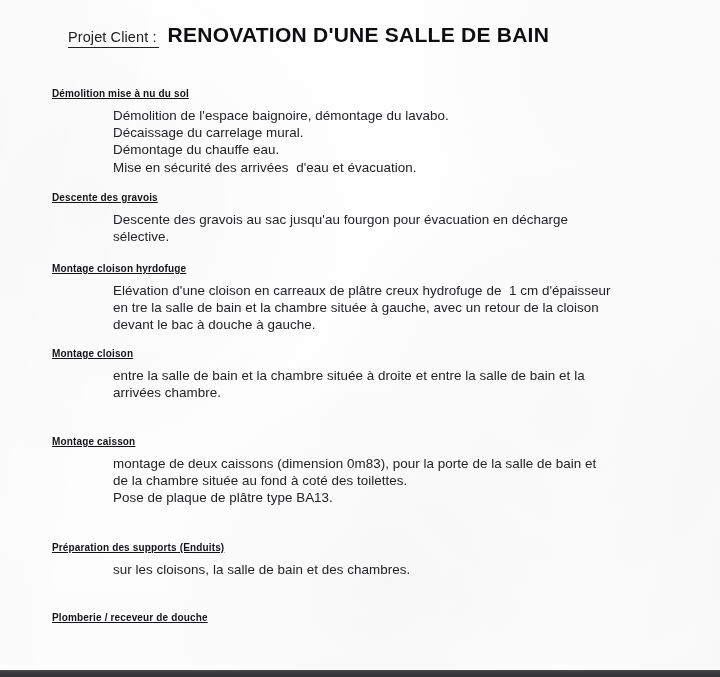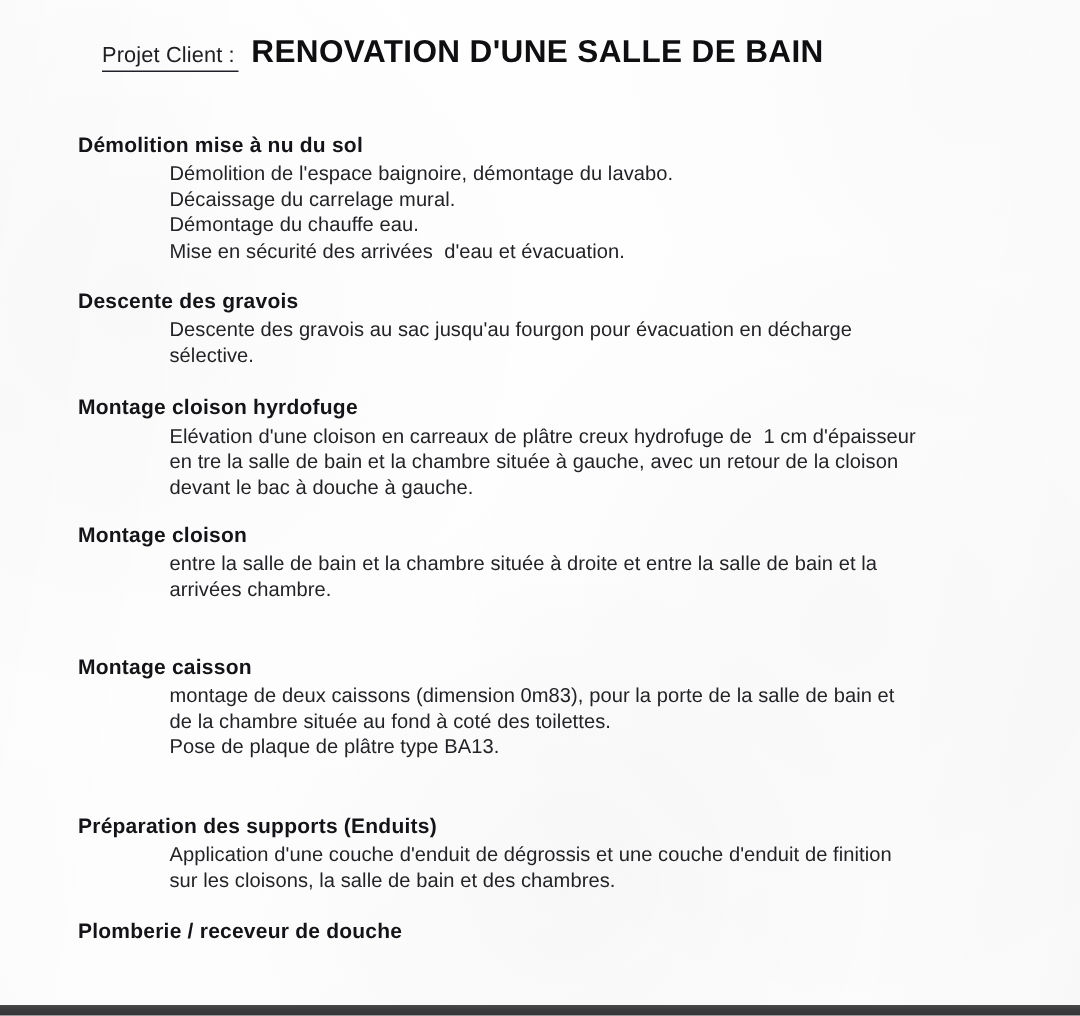--- a/index.html
+++ b/index.html
@@ -88,25 +88,26 @@
 
   .section {
     position: absolute;
     left: 0;
     width: 720px;
   }
   .section-heading {
     position: absolute;
     left: 52px;
     top: 0;
-    font-size: 14px;
+    font-size: 10px;
     font-weight: 700;
     letter-spacing: 0.15px;
     white-space: nowrap;
     color: #141418;
+    text-decoration: underline;
   }
   .section-body {
     position: absolute;
     left: 113px;
     top: 19px;
     width: 545px;
   }
   .body-line {
     font-size: 13.4px;
     font-weight: 400;
@@ -174,21 +175,20 @@
       <div class="section-body">
         <div class="body-line">montage de deux caissons (dimension 0m83), pour la porte de la salle de bain et</div>
         <div class="body-line">de la chambre située au fond à coté des toilettes.</div>
         <div class="body-line">Pose de plaque de plâtre type BA13.</div>
       </div>
     </div>
 
     <div class="section" style="top:542px">
       <div class="section-heading">Préparation des supports (Enduits)</div>
       <div class="section-body">
-        <div class="body-line">Application d'une couche d'enduit de dégrossis et une couche d'enduit de finition</div>
         <div class="body-line">sur les cloisons, la salle de bain et des chambres.</div>
       </div>
     </div>
 
     <div class="section" style="top:612px">
       <div class="section-heading">Plomberie / receveur de douche</div>
     </div>
 
   </div>
 </div>

